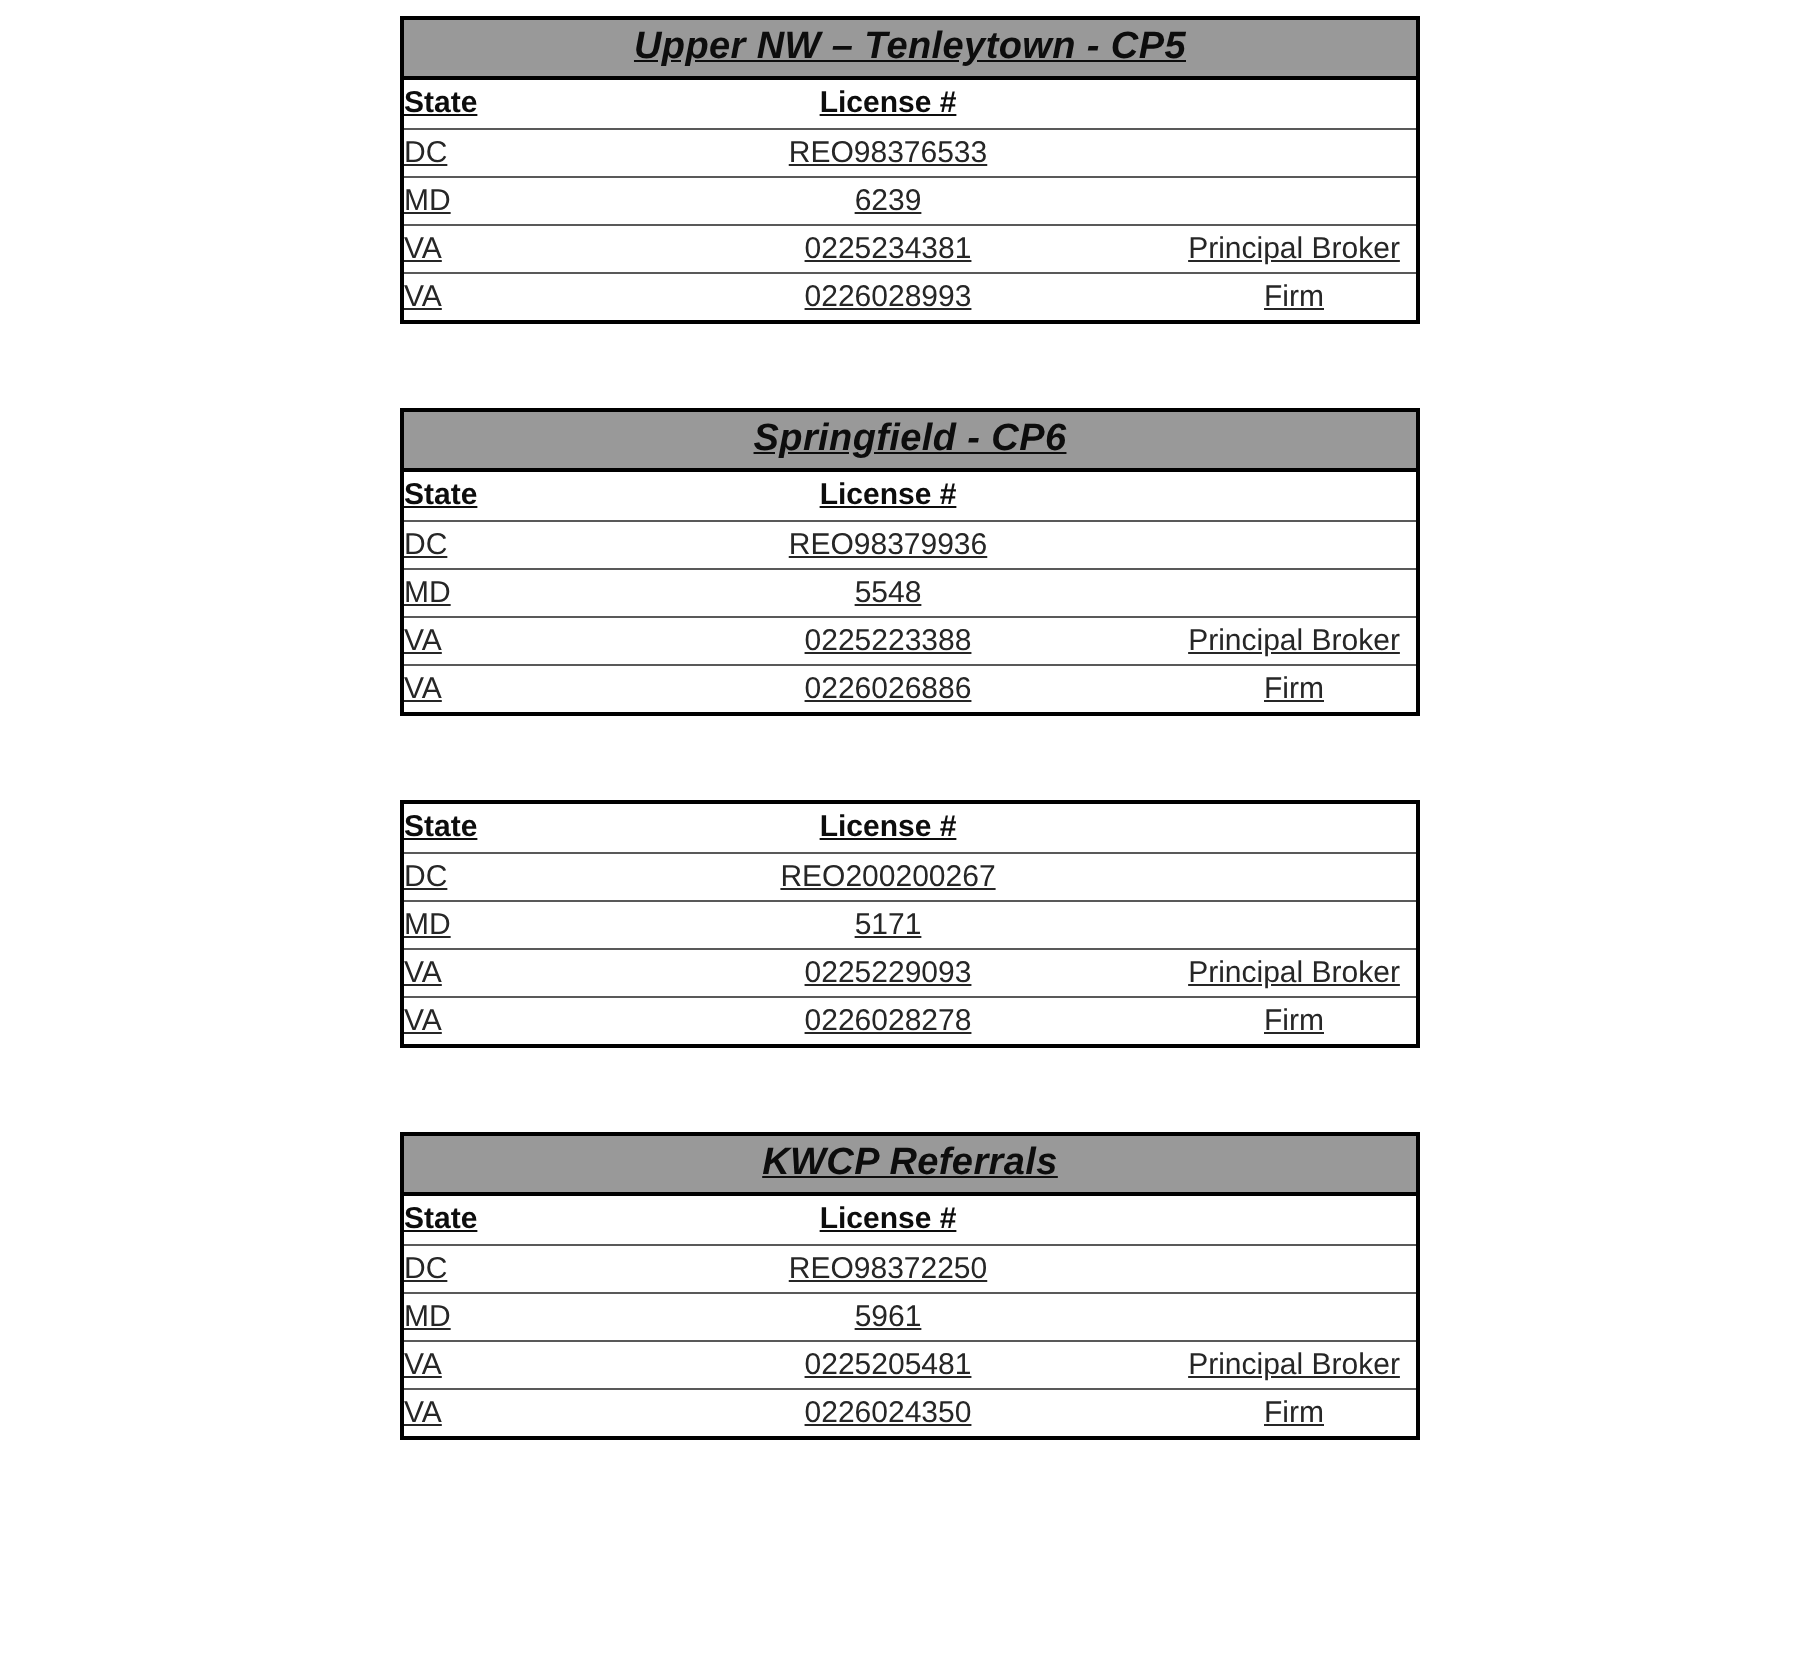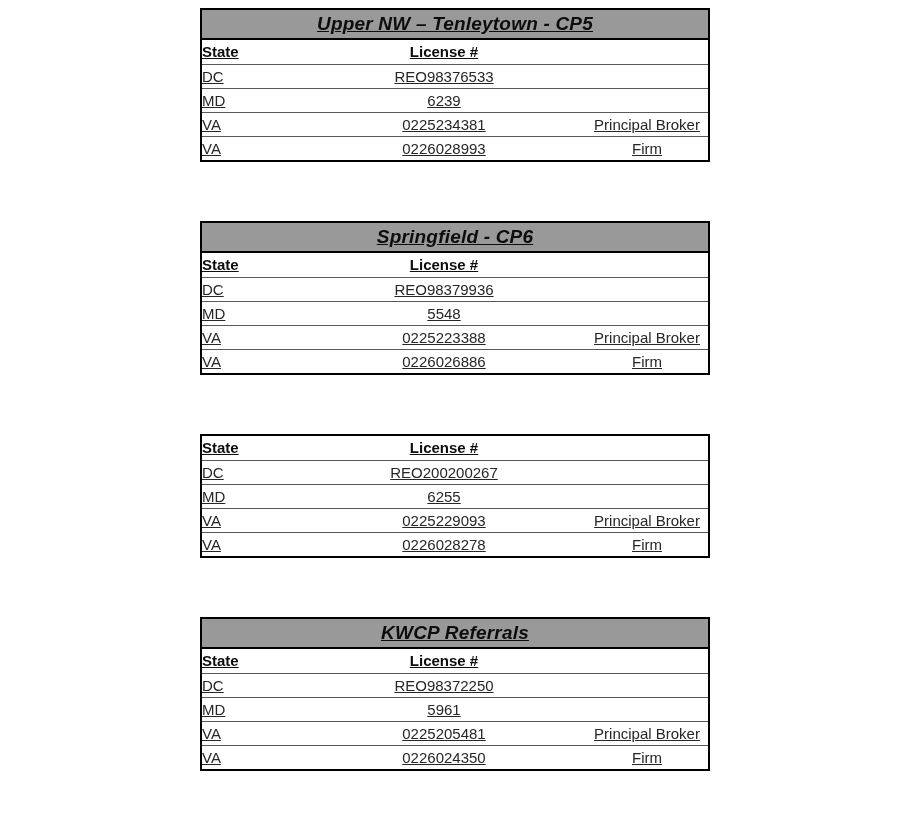--- a/index.html
+++ b/index.html
@@ -13,21 +13,21 @@
     height: 833px;
     box-sizing: border-box;
     padding: 8px 0 0 200px;
     background: #ffffff;
   }
   .license-table {
     width: 510px;
     box-sizing: border-box;
     border: 2px solid #000000;
     background: #ffffff;
-    margin-bottom: 59px;
+    margin-bottom: 42px;
   }
   .table-title {
     height: 28px;
     background: #999999;
     border-bottom: 2px solid #000000;
     display: flex;
     align-items: center;
     justify-content: center;
   }
   .title-text {
@@ -161,21 +161,21 @@
         <th class="cell-license">License #</th>
         <th class="cell-role"></th>
       </tr>
       <tr>
         <td class="cell-state">DC</td>
         <td class="cell-license">REO200200267</td>
         <td class="cell-role"></td>
       </tr>
       <tr>
         <td class="cell-state">MD</td>
-        <td class="cell-license">6255</td>
+        <td class="cell-license">5171</td>
         <td class="cell-role"></td>
       </tr>
       <tr>
         <td class="cell-state">VA</td>
         <td class="cell-license">0225229093</td>
         <td class="cell-role">Principal Broker</td>
       </tr>
       <tr>
         <td class="cell-state">VA</td>
         <td class="cell-license">0226028278</td>

